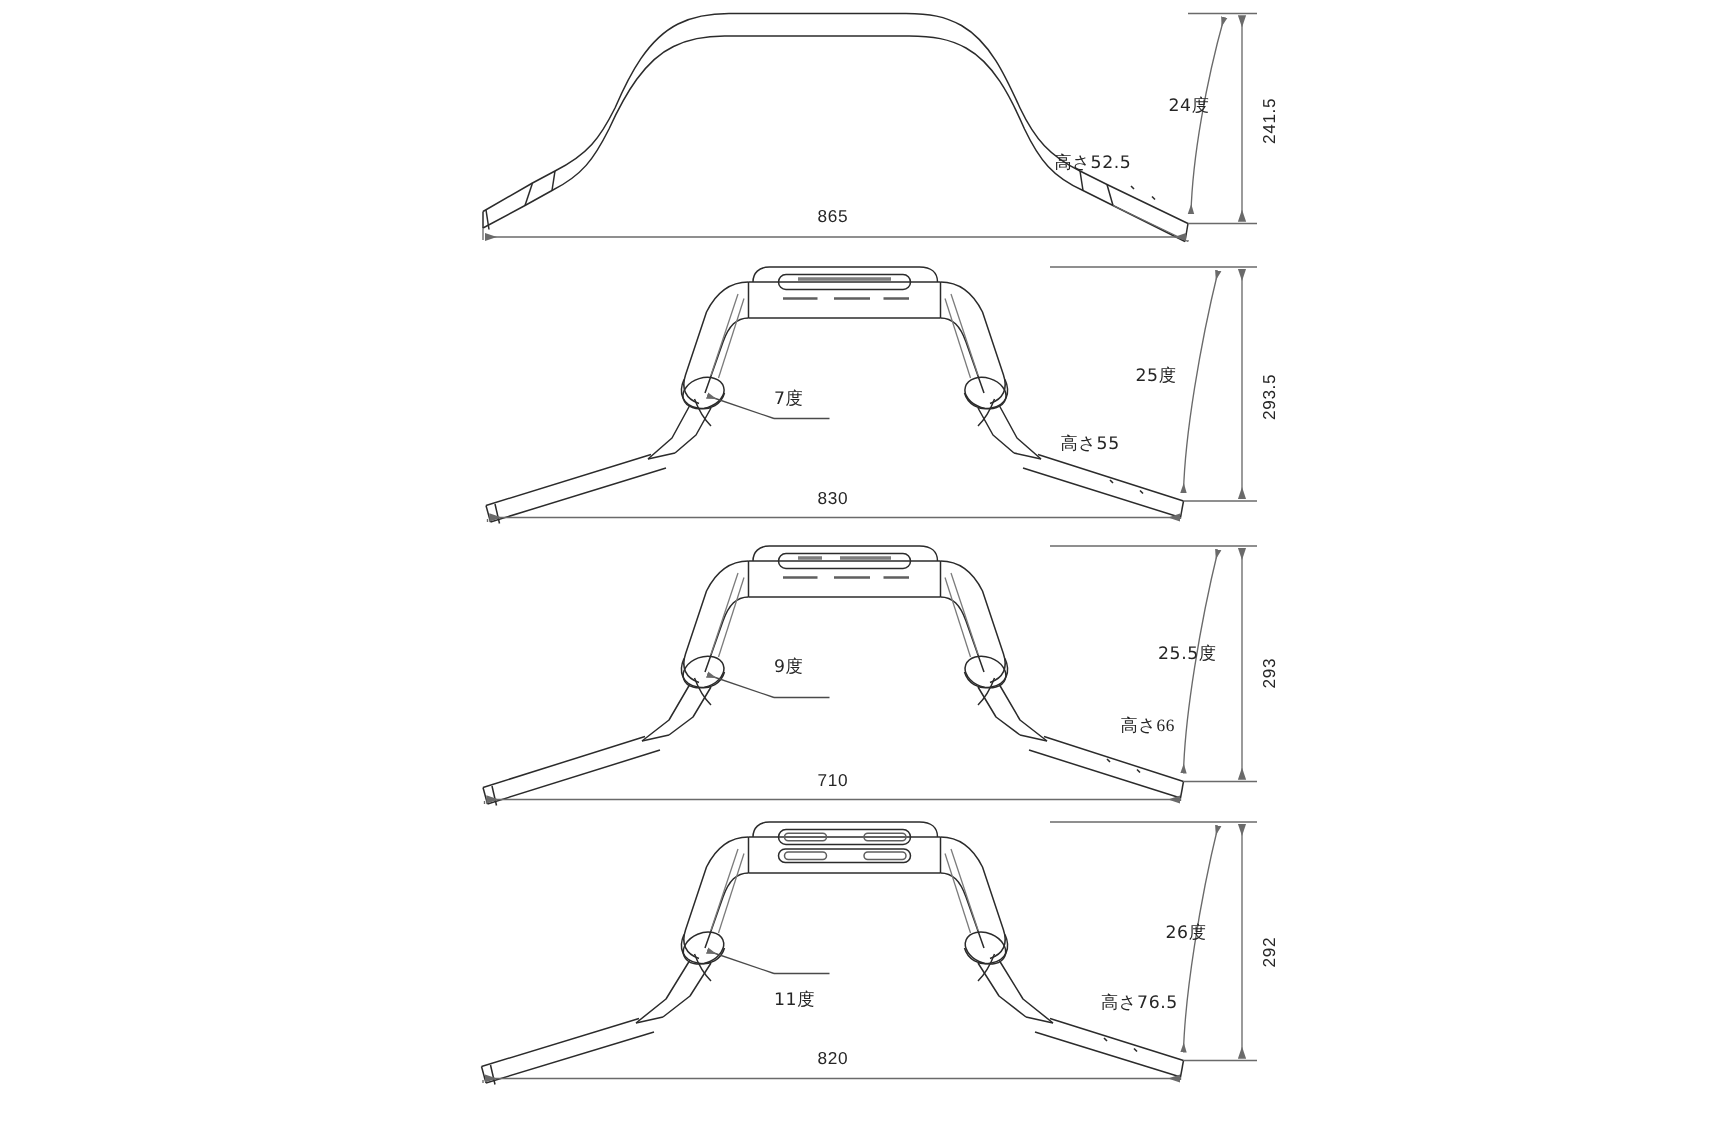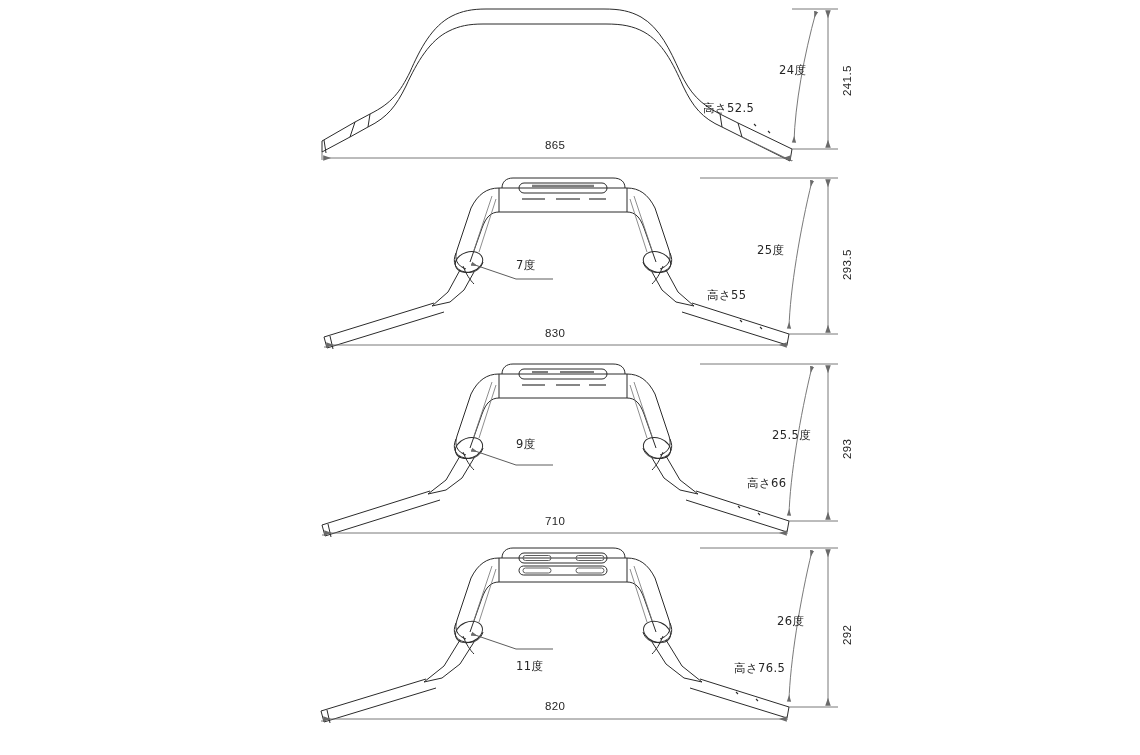--- a/index.html
+++ b/index.html
@@ -328,21 +328,21 @@
 
   <div class="dimtxt" style="left:545px;top:327px;">830</div>
   <div class="dimtxt vert" style="left:841px;top:280px;">293.5</div>
   <div class="dimtxt jp" style="left:757px;top:243px;">25度</div>
   <div class="dimtxt jp" style="left:707px;top:288px;">高さ55</div>
   <div class="dimtxt jp" style="left:516px;top:258px;">7度</div>
 
   <div class="dimtxt" style="left:545px;top:515px;">710</div>
   <div class="dimtxt vert" style="left:841px;top:459px;">293</div>
   <div class="dimtxt jp" style="left:752px;top:428px;margin-left:20px;">25.5度</div>
-  <div class="dimtxt jp" style="left:747px;top:476px;">高さ66</div>
+  <div class="dimtxt jp" style="left:747px;top:476px;font-family:Liberation Serif, serif;">高さ66</div>
   <div class="dimtxt jp" style="left:516px;top:437px;">9度</div>
 
   <div class="dimtxt" style="left:545px;top:700px;">820</div>
   <div class="dimtxt vert" style="left:841px;top:645px;">292</div>
   <div class="dimtxt jp" style="left:777px;top:614px;">26度</div>
   <div class="dimtxt jp" style="left:734px;top:661px;">高さ76.5</div>
   <div class="dimtxt jp" style="left:516px;top:626px;margin-top:33px;">11度</div>
 
 </div>
 

